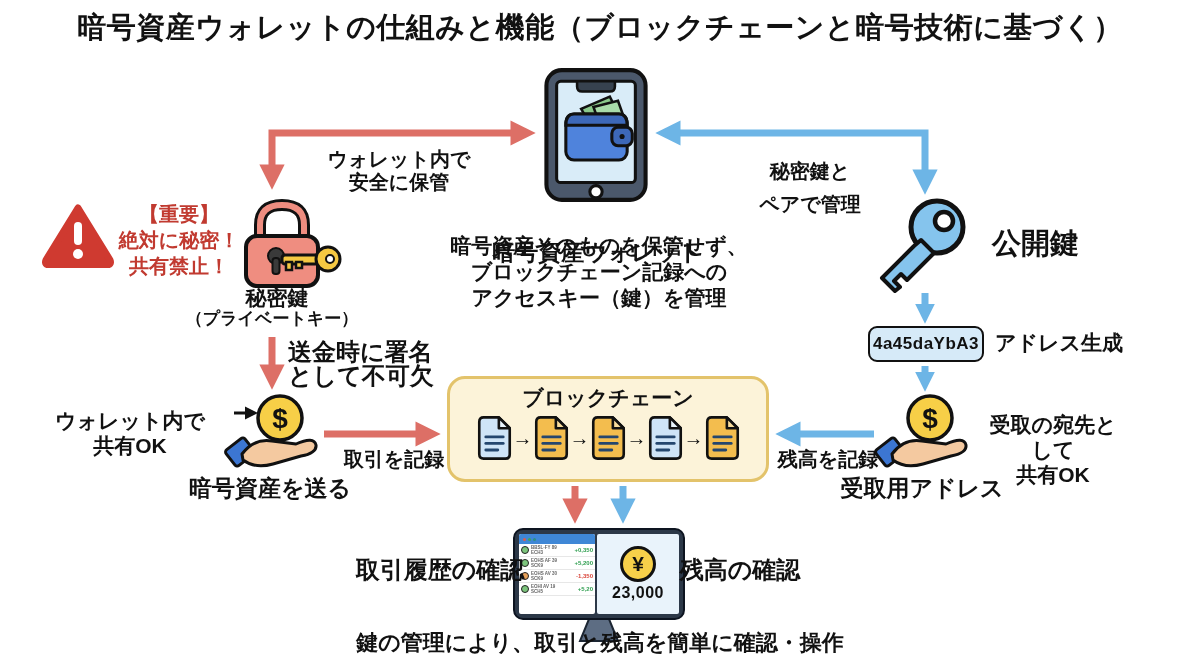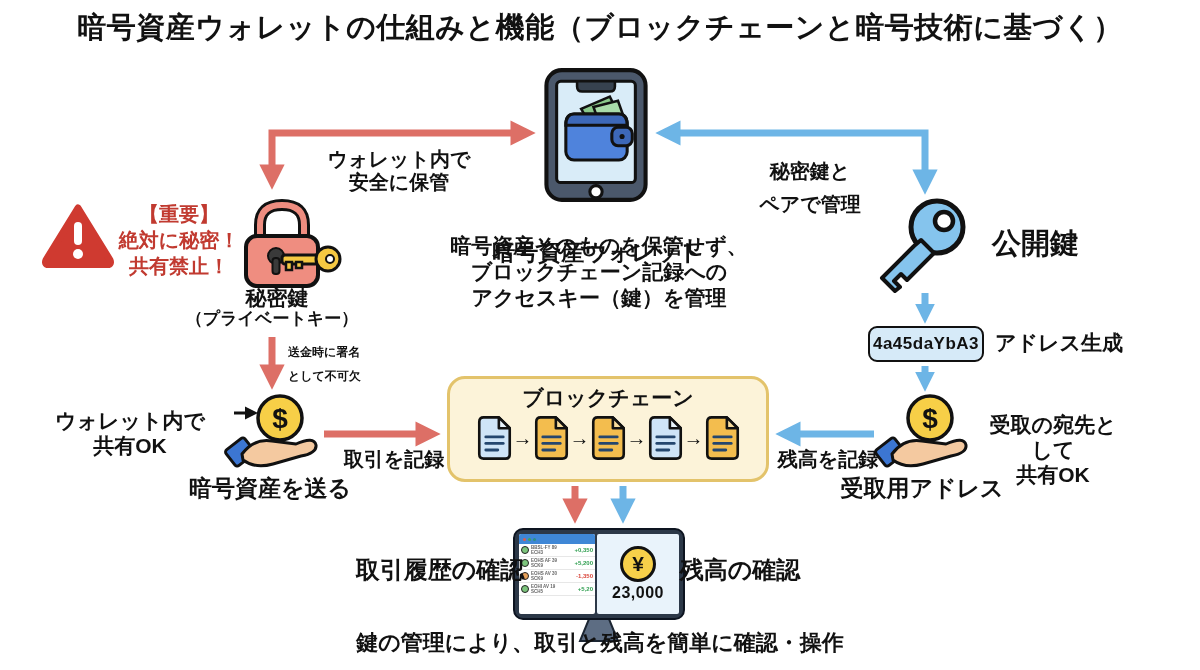--- a/index.html
+++ b/index.html
@@ -15,21 +15,21 @@
 
   
   .t-store{left:383px;top:148px;font-size:20px;line-height:23px;margin-left:16px;}
   .t-pair{left:810px;top:156px;font-size:20px;line-height:33px;font-family:Liberation Mono, monospace;}
   .warn-text{left:112px;top:201px;width:134px;text-align:center;font-size:20px;line-height:26px;color:#c13a30;}
   .lbl-wallet{left:597px;top:203px;font-size:23px;margin-top:36px;}
   .wallet-desc{left:599px;top:233px;font-size:21px;line-height:26px;}
   .lbl-pubkey{left:992px;top:226px;font-size:29px;}
   .lbl-privkey{left:277px;top:285px;font-size:21px;}
   .lbl-privkey-sub{left:272px;top:309px;font-size:17px;}
-  .t-sign-req{left:288px;top:340px;font-size:12px;line-height:24px;}
+  .t-sign-req{left:288px;top:340px;font-size:24px;line-height:24px;}
   .addr-box{left:868px;top:326px;width:112px;height:32px;background:#d6eaf8;border:2.5px solid #111;border-radius:9px;display:flex;align-items:center;justify-content:center;font-size:17px;letter-spacing:.5px;}
   .lbl-addrgen{left:995px;top:330px;font-size:21px;}
   .t-sign-ok{left:130px;top:408px;font-size:21px;line-height:25px;}
   .t-recv-ok{left:1053px;top:412px;font-size:21px;line-height:25px;}
   .t-record-tx{left:382px;top:447px;font-size:20px;margin-left:12px;}
   .t-record-bal{left:828px;top:447px;font-size:20px;}
   .lbl-send{left:270px;top:475px;font-size:23px;}
   .lbl-recv{left:922px;top:475px;font-size:23px;}
   .lbl-history{left:440px;top:556px;font-size:24px;}
   .lbl-balance{left:740px;top:556px;font-size:24px;}

